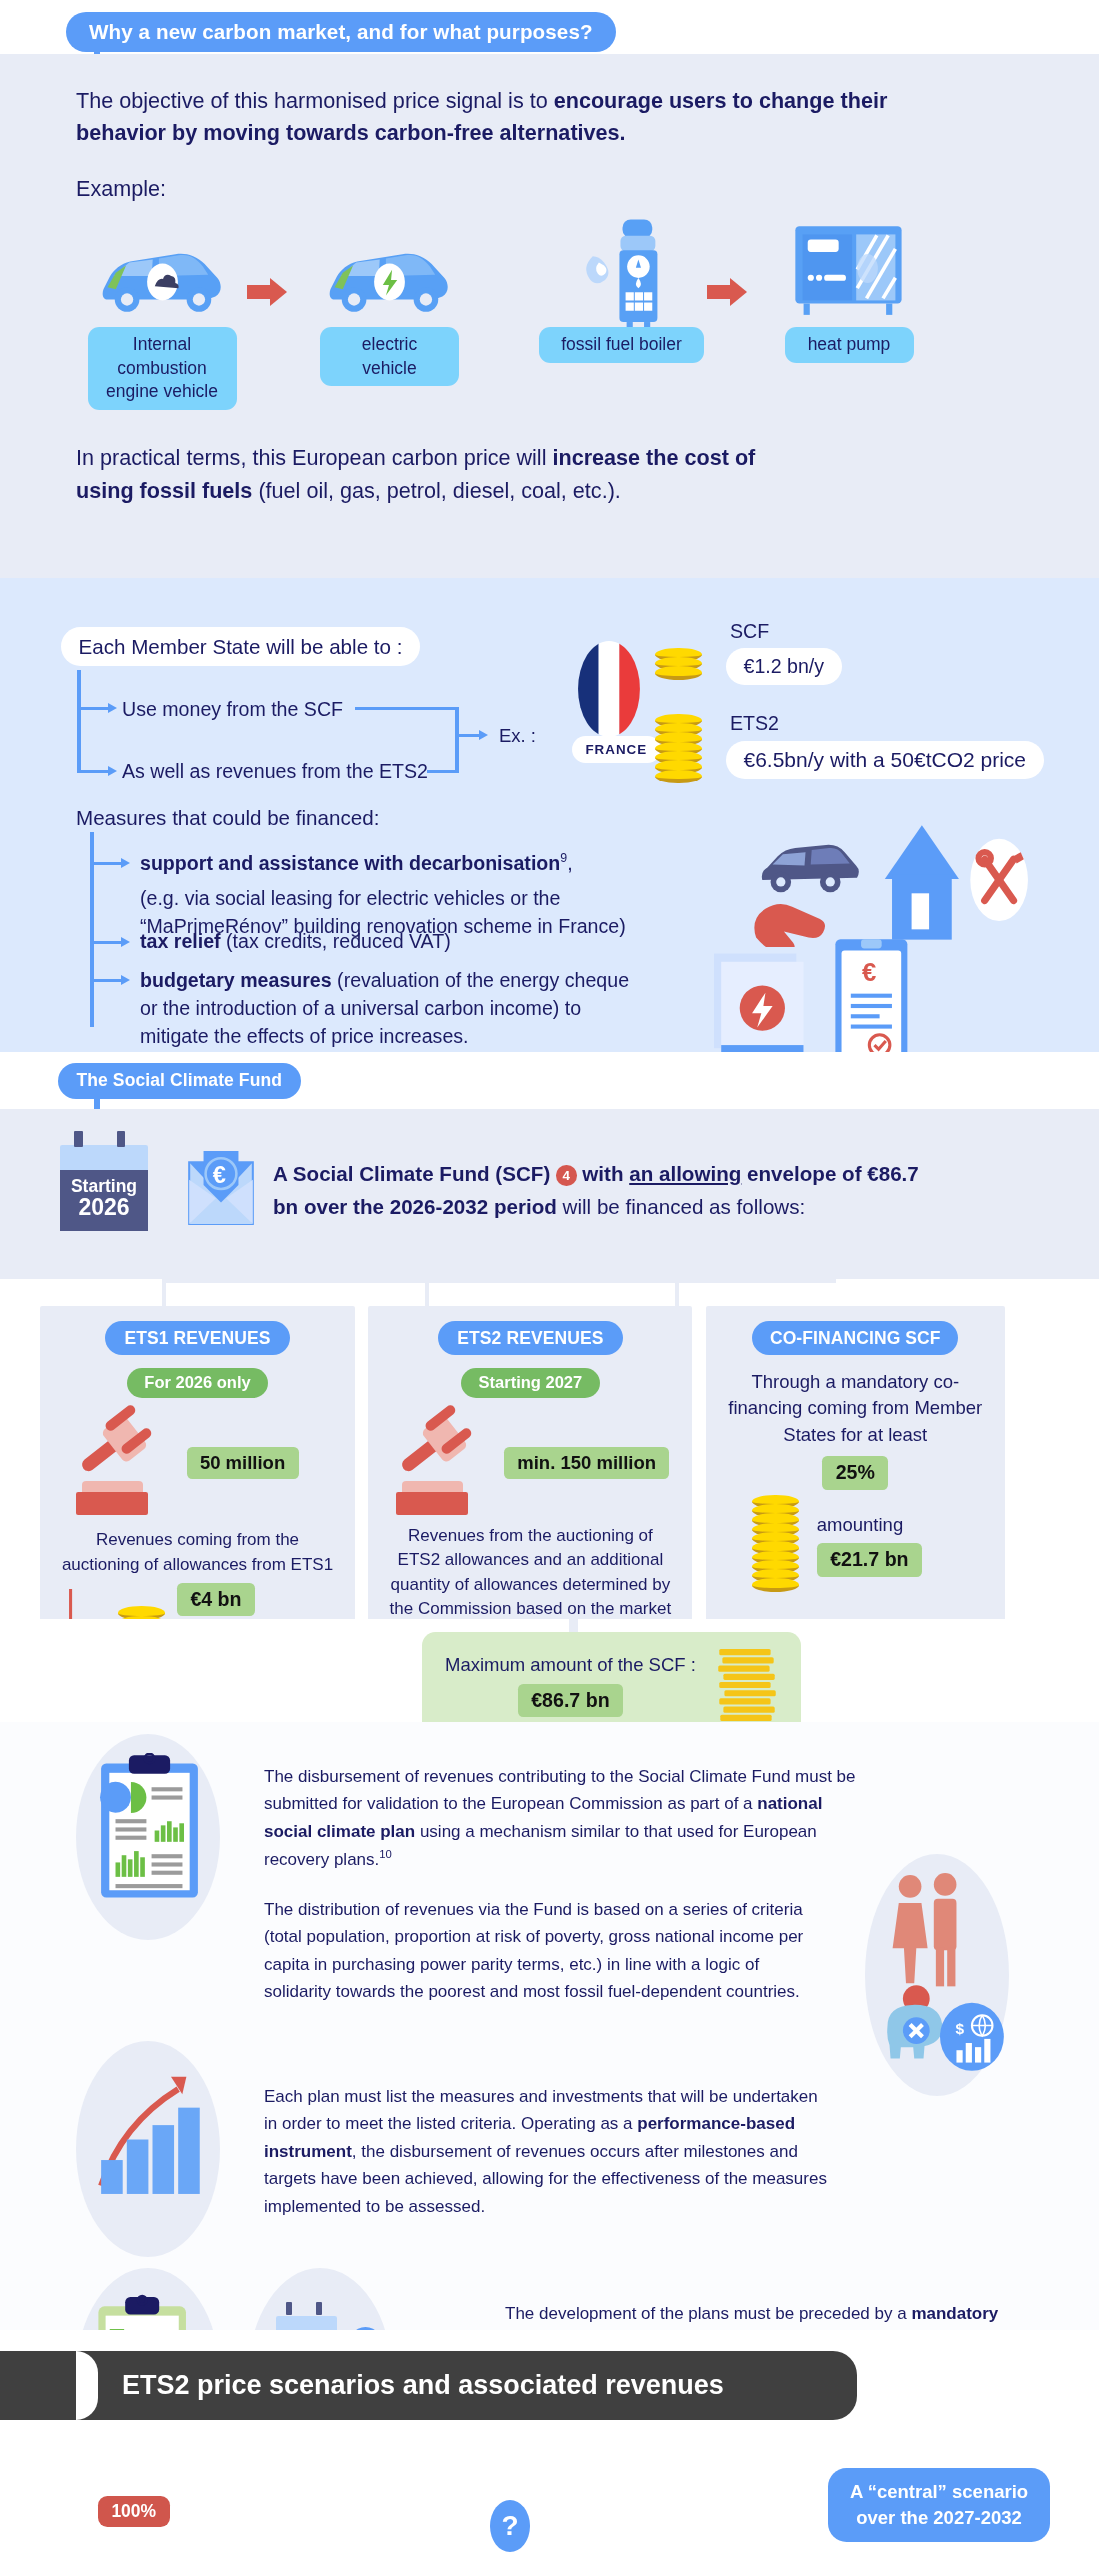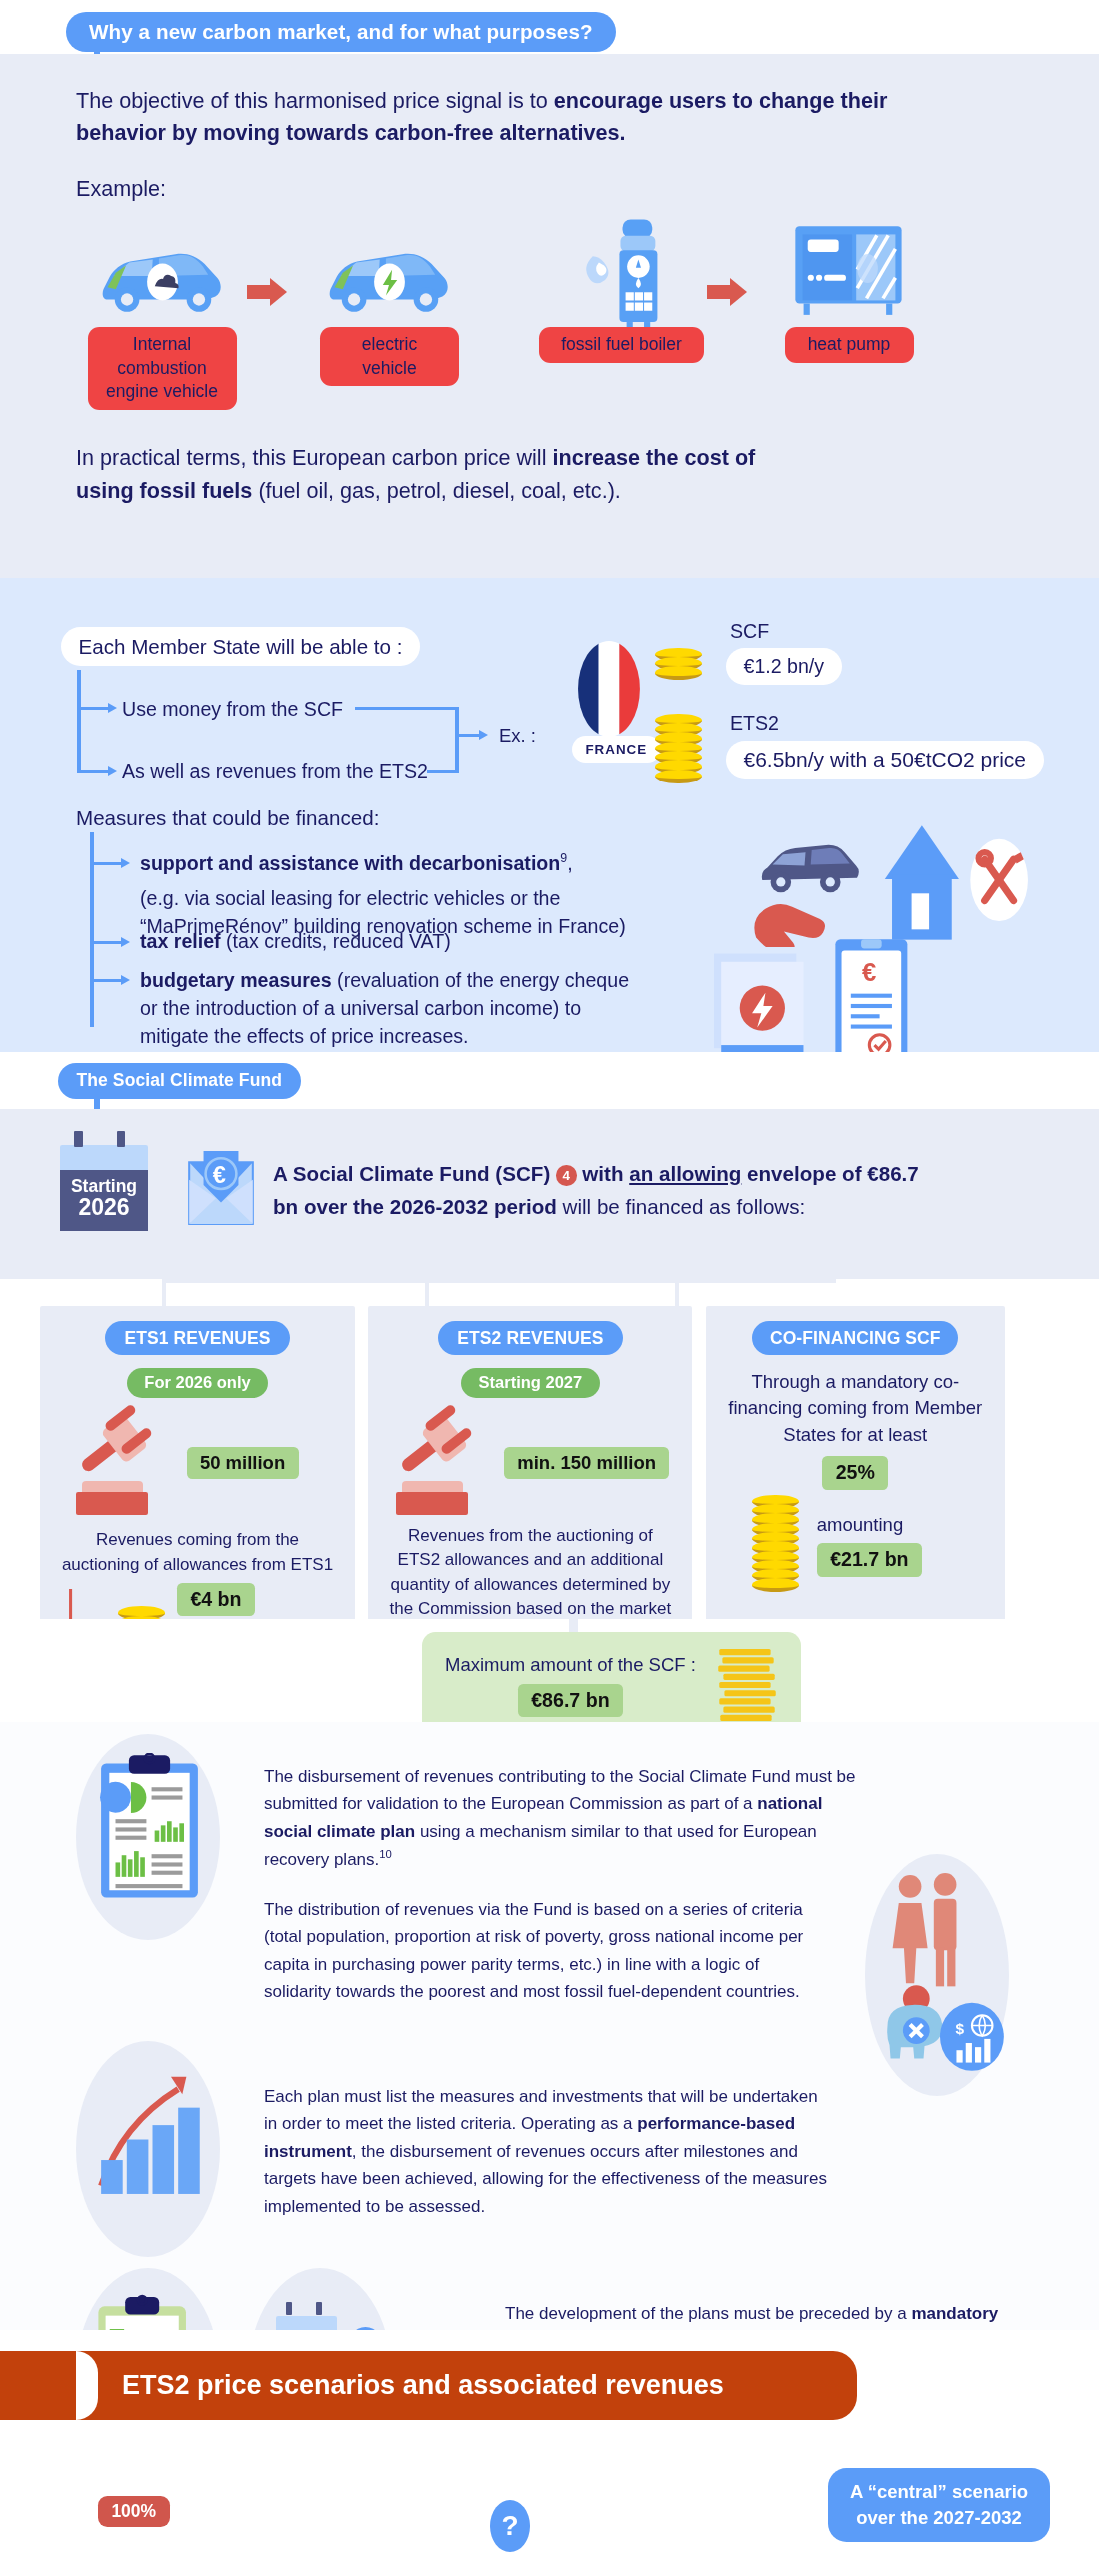--- a/index.html
+++ b/index.html
@@ -70,21 +70,21 @@
   .row-icons { display:flex; align-items:flex-end; margin-left:77px; margin-top:15.5px; }
   .icon-col { display:flex; flex-direction:column; align-items:center; }
 
   
   .rarrow { display:inline-block; position:relative; width:40px; height:29px; }
   .rarrow:before{content:"";position:absolute;left:0;top:7.2px;width:24px;height:14.4px;background:#d9594f;}
   .rarrow:after{content:"";position:absolute;left:23px;top:0;width:0;height:0;
     border-top:14.4px solid transparent;border-bottom:14.4px solid transparent;border-left:17.5px solid #d9594f;}
 
   .label-bubble{
-    background:#ef4444;border-radius:11.3px;padding:6.2px 13.4px;font-size:17.5px;
+    background:#7dd3fc;border-radius:11.3px;padding:6.2px 13.4px;font-size:17.5px;
     text-align:center;color:#1b1b63;line-height:1.35;margin-top:8.2px;
   }
 
   
   #sec2 { background:#dce9fd; padding:31px 0 36px 0; position:relative; }
   #sec2 .inner { position:relative; width:1099px; }
   .tree-line { position:absolute; background:#5b9cf8; }
   .arrowhead-r{
     position:absolute;width:0;height:0;
     border-top:5.7px solid transparent;border-bottom:5.7px solid transparent;border-left:9.3px solid #5b9cf8;
@@ -131,21 +131,21 @@
   .maxbox{background:#d8ecc9;border-radius:13.4px;padding:13.4px 23px;display:flex;align-items:center;gap:20px;}
 
   
   #sec4 { background:#fbfcfe; position:relative; padding:20.6px 0 0 0;}
   .pblock{ position:relative; font-size:17px; line-height:1.62; color:#1b1b63;}
   .ellipse-bg{position:absolute;background:#e8ecf6;border-radius:50%;}
 
   
   #sec5 { background:#ffffff; position:relative; padding-top:21.6px;}
   .greenbar{
-    position:relative;margin-left:0;width:857px;height:69px;background:#c2410c;
+    position:relative;margin-left:0;width:857px;height:69px;background:#404040;
     border-radius:0 24px 24px 0; display:flex;align-items:center;
   }
   .greenbar .notch{position:absolute;left:76px;top:0;height:69px;width:21.6px;background:#fff;border-radius:0 515px 515px 0;}
   .greenbar h2{ color:#fff; font-size:27px; font-weight:bold; margin-left:122px; }
   u { text-underline-offset: 2.1px; }
 </style>
 </head>
 <body>
 
 <div class="page">

